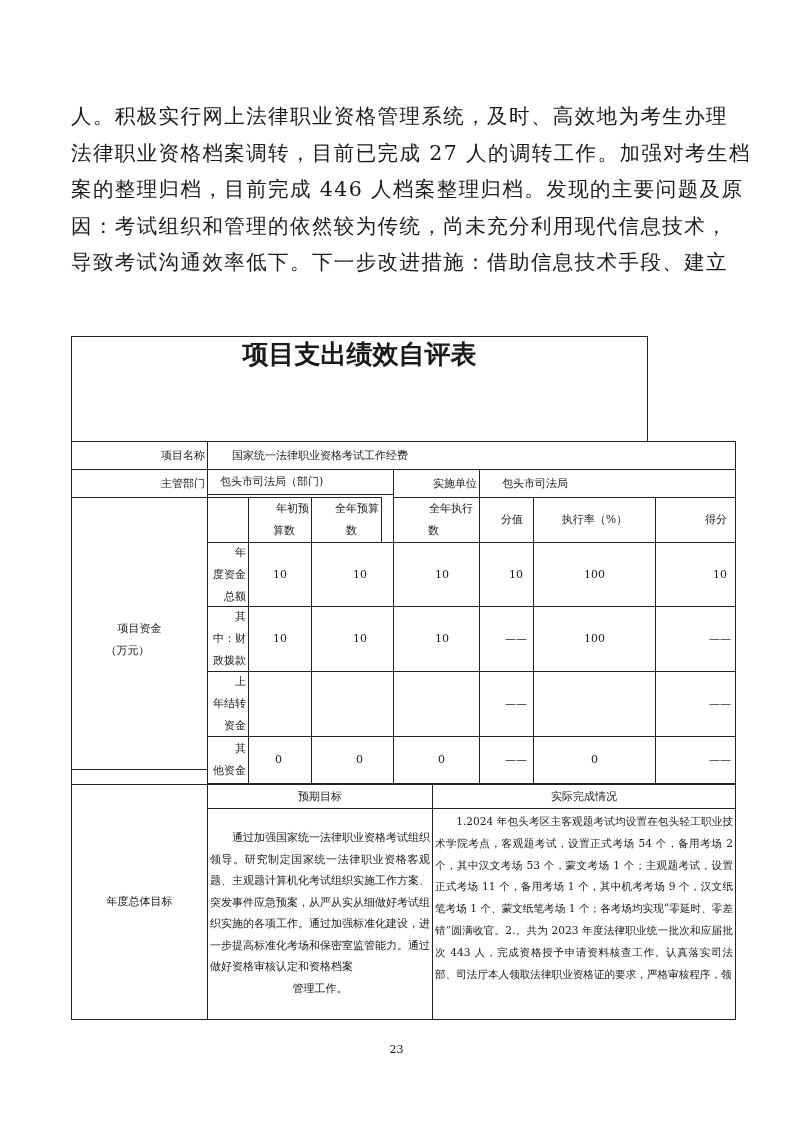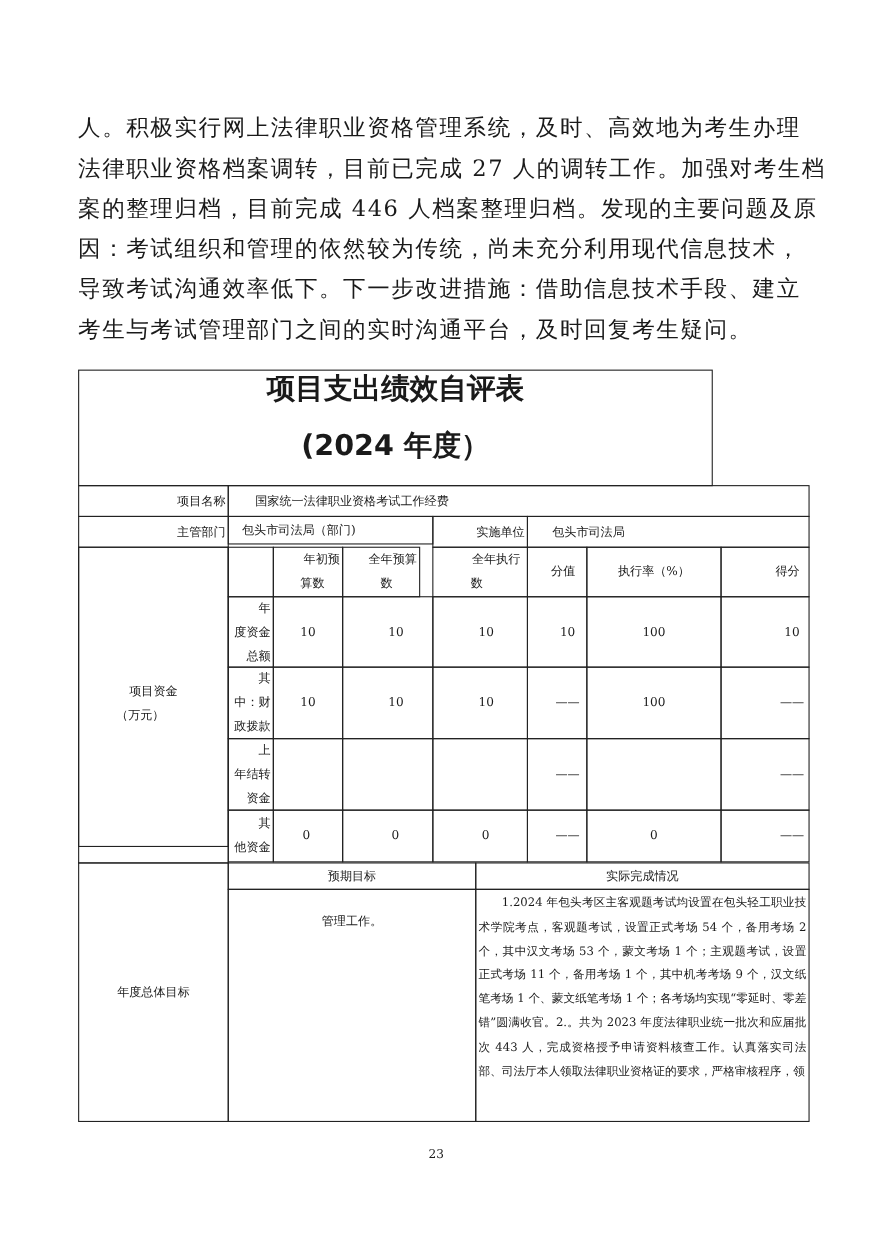--- a/index.html
+++ b/index.html
@@ -30,28 +30,26 @@
   </style>
 </head>
 <body>
 
 <div class="para">
   <div class="para-line">人。积极实行网上法律职业资格管理系统，及时、高效地为考生办理</div>
   <div class="para-line">法律职业资格档案调转，目前已完成 27 人的调转工作。加强对考生档</div>
   <div class="para-line">案的整理归档，目前完成 446 人档案整理归档。发现的主要问题及原</div>
   <div class="para-line">因：考试组织和管理的依然较为传统，尚未充分利用现代信息技术，</div>
   <div class="para-line">导致考试沟通效率低下。下一步改进措施：借助信息技术手段、建立</div>
-  <div class="para-line">考生与考试管理部门之间的实时沟通平台，及时回复考生疑问。</div>
 </div>
 
 <div class="tbl">
 
   <div class="cell" style="left:0;top:0;width:577px;height:106px;">
     <div class="title" style="top:6px;">项目支出绩效自评表</div>
-    <div class="title" style="top:58px;">(2024 年度）</div>
   </div>
 
   <div class="cell vc r" style="left:0;top:105px;width:137px;height:29px;">项目名称</div>
   <div class="cell vc" style="left:136px;top:105px;width:529px;height:29px;padding-left:24px;">国家统一法律职业资格考试工作经费</div>
 
   <div class="cell vc r" style="left:0;top:133px;width:137px;height:29px;">主管部门</div>
   <div class="cell vc" style="left:136px;top:133px;width:187px;height:26px;padding-left:12px;">包头市司法局（部门)</div>
   <div class="cell vc r" style="left:322px;top:133px;width:87px;height:29px;">实施单位</div>
   <div class="cell vc" style="left:408px;top:133px;width:257px;height:29px;padding-left:22px;">包头市司法局</div>
 
@@ -124,20 +122,21 @@
   <div class="cell vc c" style="left:462px;top:400px;width:123px;height:48px;">0</div>
   <div class="cell vc r" style="left:584px;top:400px;width:81px;height:48px;padding-right:4px;">——</div>
 
   <div class="cell" style="left:0;top:161px;width:137px;height:288px;border-top:none;background:transparent;"></div>
 
   <div class="cell vc c" style="left:0;top:448px;width:137px;height:236px;">年度总体目标</div>
   <div class="cell vc c" style="left:136px;top:448px;width:226px;height:25px;">预期目标</div>
   <div class="cell vc c" style="left:361px;top:448px;width:304px;height:25px;">实际完成情况</div>
 
   <div class="cell goal" style="left:136px;top:472px;width:226px;height:212px;">
+    <div class="indent">通过加强国家统一法律职业资格考试组织领导。研究制定国家统一法律职业资格客观题、主观题计算机化考试组织实施工作方案、突发事件应急预案，从严从实从细做好考试组织实施的各项工作。通过加强标准化建设，进一步提高标准化考场和保密室监管能力。通过做好资格审核认定和资格档案</div>
     <div class="c">管理工作。</div>
   </div>
   <div class="cell actual" style="left:361px;top:472px;width:304px;height:212px;overflow:hidden;">
     <div style="text-indent:2em;">1.2024 年包头考区主客观题考试均设置在包头轻工职业技术学院考点，客观题考试，设置正式考场 54 个，备用考场 2 个，其中汉文考场 53 个，蒙文考场 1 个；主观题考试，设置正式考场 11 个，备用考场 1 个，其中机考考场 9 个，汉文纸笔考场 1 个、蒙文纸笔考场 1 个；各考场均实现“零延时、零差错”圆满收官。2.。共为 2023 年度法律职业统一批次和应届批次 443 人，完成资格授予申请资料核查工作。认真落实司法部、司法厅本人领取法律职业资格证的要求，严格审核程序，领</div>
   </div>
 </div>
 
 <div class="page-num">23</div>
 
 </body></html>

